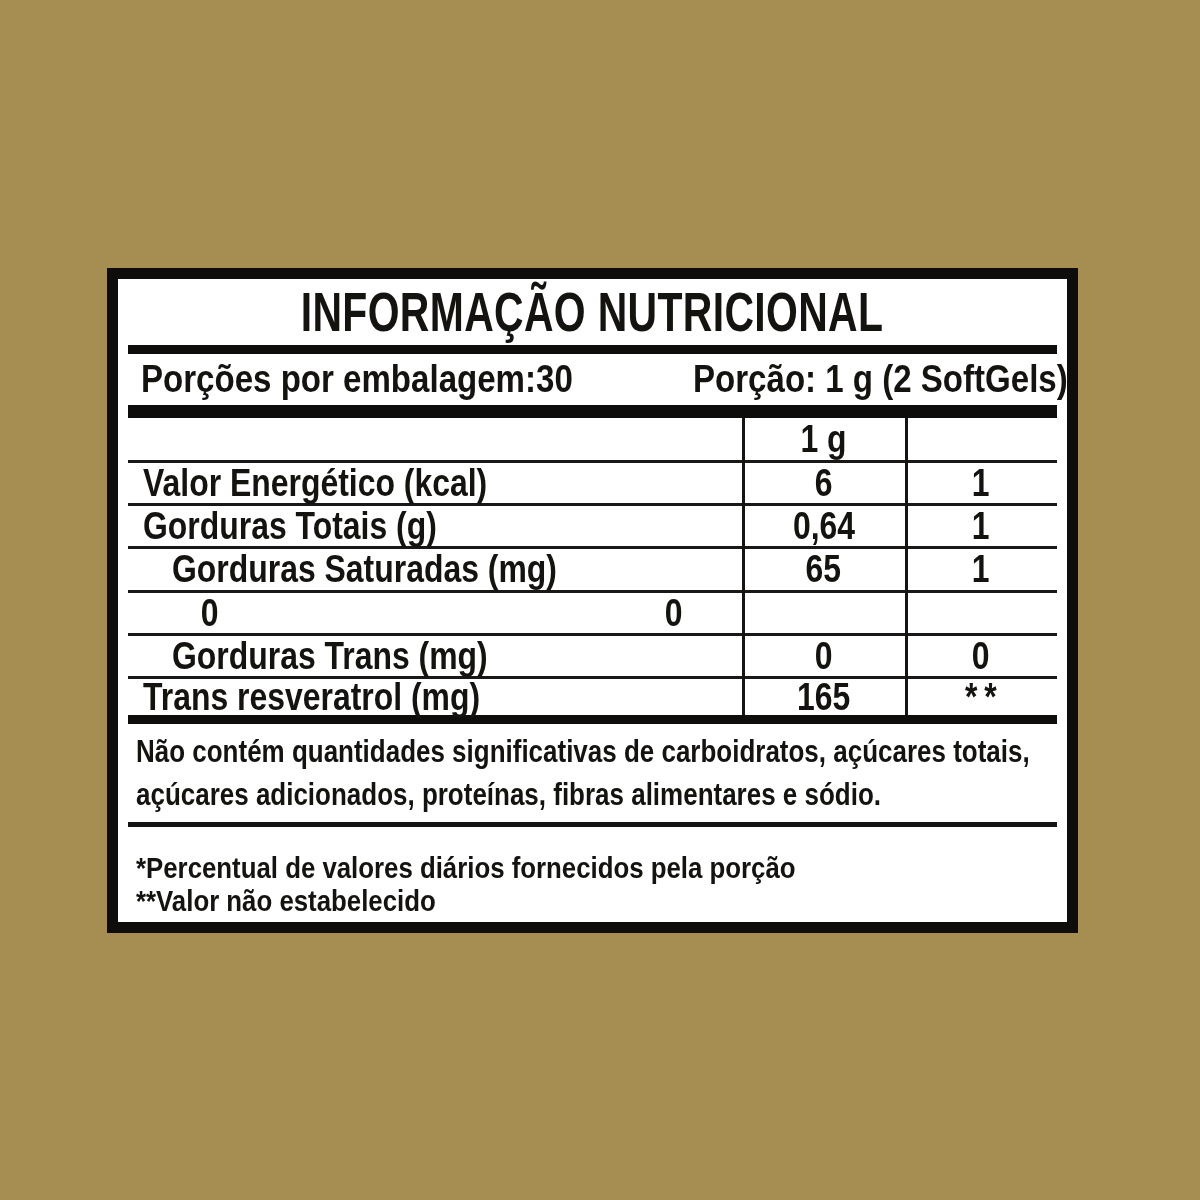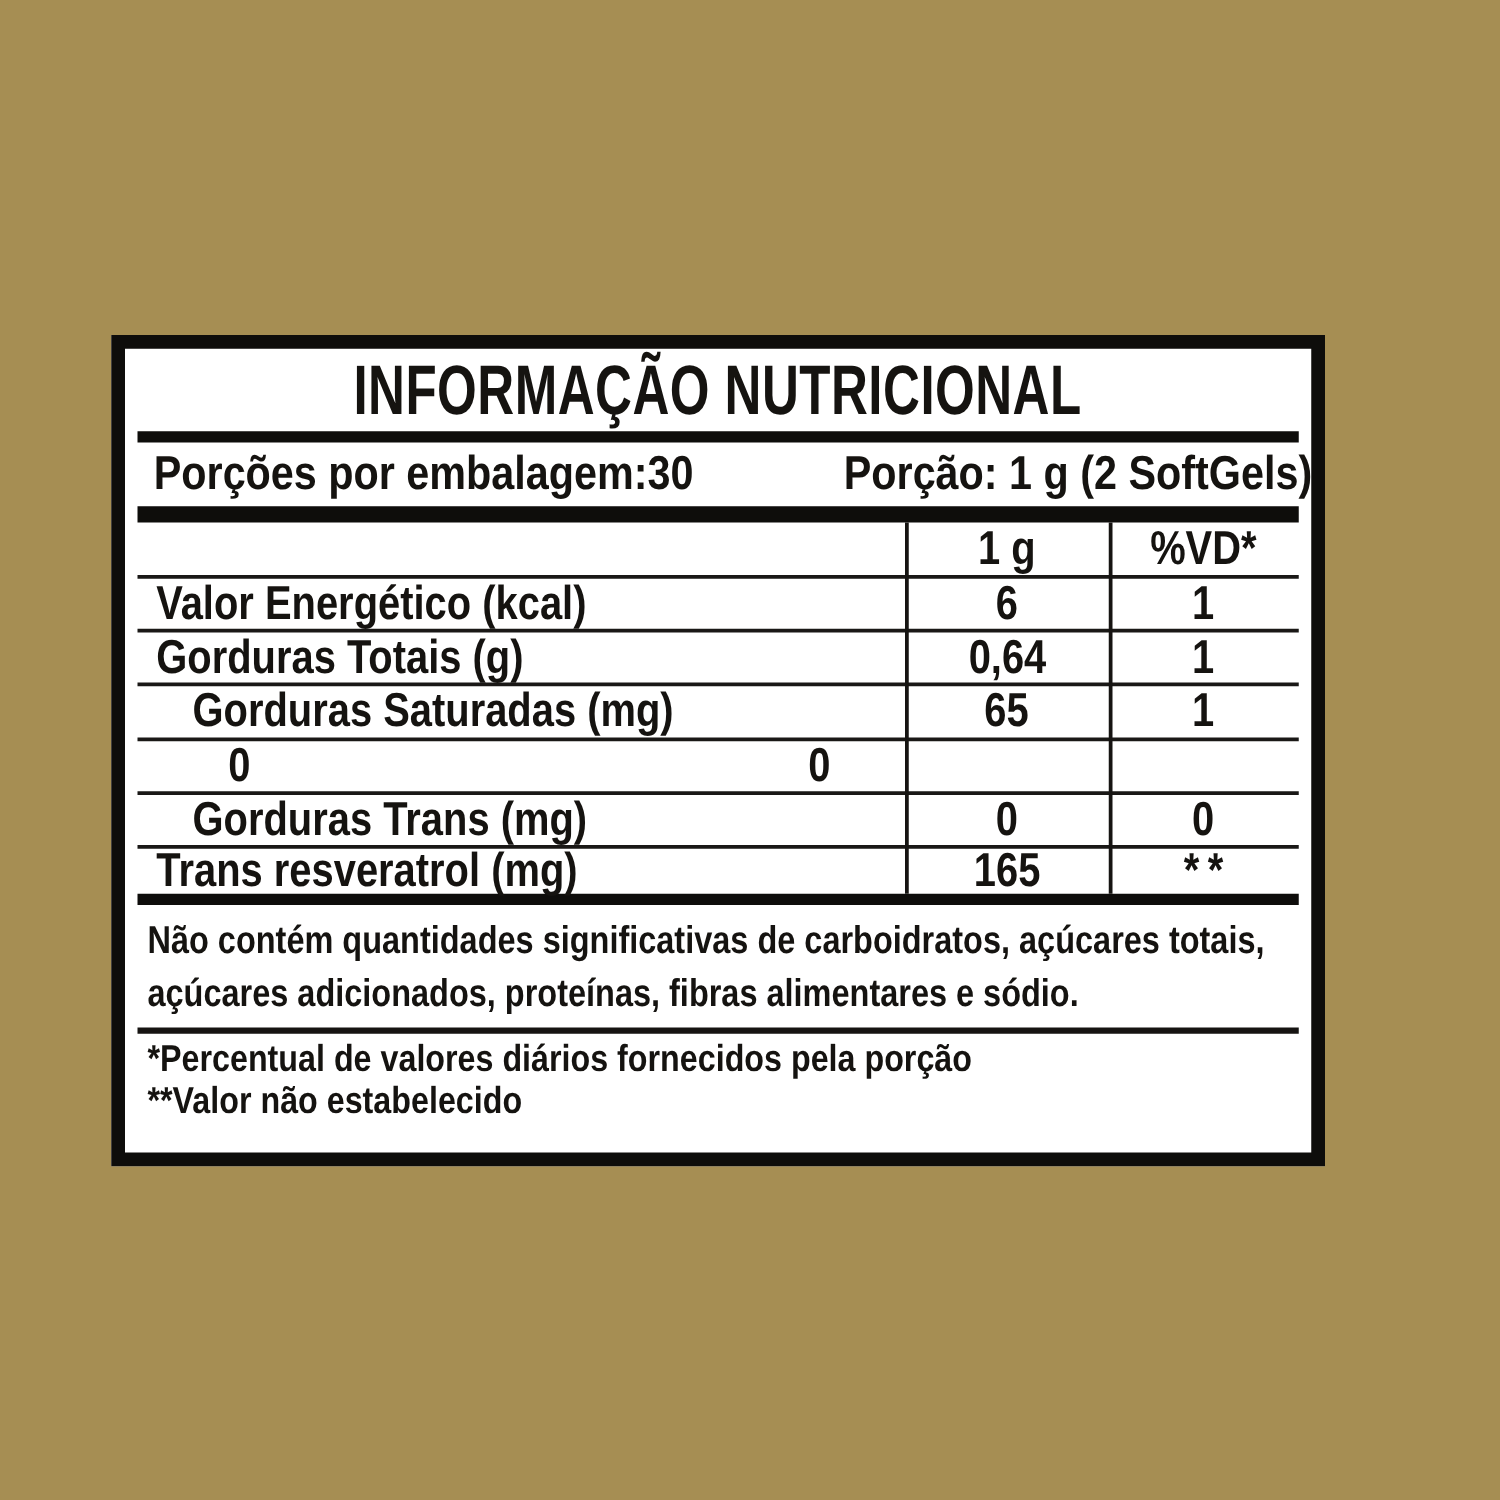--- a/index.html
+++ b/index.html
@@ -4,21 +4,21 @@
 <style>
   html,body{margin:0;padding:0;}
   body{
     width:1200px;height:1200px;position:relative;
     background:#a68e53;
     font-family:"Liberation Sans", sans-serif;
     font-weight:bold;color:#151310;
     overflow:hidden;
   }
   .panel{
-    position:absolute;left:89px;top:268px;width:971px;height:665px;
+    position:absolute;left:107px;top:268px;width:971px;height:665px;
     background:#ffffff;border:11px solid #0e0d0b;box-sizing:border-box;
     padding:0 10px;display:flex;flex-direction:column;overflow:hidden;
   }
   .bar{flex:none;background:#0e0d0b;}
   .bar1{height:9px;}
   .bar2{height:13px;}
   .bar3{height:9px;}
   .rule{flex:none;height:5px;background:#161412;margin-top:6px;}
 
   .title{flex:none;height:66px;display:flex;align-items:center;justify-content:center;}
@@ -44,21 +44,21 @@
   .c-name .nx{display:inline-block;white-space:nowrap;transform:scaleX(0.84);transform-origin:left center;}
   .c-name.indent{padding-left:44px;}
   .c-amt{width:163px;text-align:center;}
   .c-vd{flex:1;text-align:center;}
   .c-amt .nx,.c-vd .nx{display:inline-block;white-space:nowrap;transform:scaleX(0.84);transform-origin:center center;}
   .c-vd .nx.starred{letter-spacing:8px;text-indent:8px;}
 
   .note{flex:none;margin-top:6px;padding:0 8px;font-size:31px;line-height:43px;}
   .note .wx{display:block;width:1090px;transform:scaleX(0.838);transform-origin:left top;}
 
-  .footnotes{flex:none;margin-top:4px;padding:0 8px;font-size:30px;line-height:33px;}
+  .footnotes{flex:none;margin-top:24px;padding:0 8px;font-size:30px;line-height:33px;}
   .footnotes .fx{display:inline-block;white-space:nowrap;transform:scaleX(0.86);transform-origin:left center;}
 </style>
 </head>
 <body>
 
 <div class="panel">
 
   <div class="title">
     <span class="tx">INFORMAÇÃO NUTRICIONAL</span>
   </div>
@@ -73,23 +73,20 @@
   <div class="bar bar2"></div>
 
   <div class="table">
     <div class="vline v1"></div>
     <div class="vline v2"></div>
 
     <div class="trow head">
       <div class="c-name"></div>
       <div class="c-amt">
         <span class="nx">1 g</span>
-      </div>
-      <div class="c-vd">
-        <span class="nx">%VD*</span>
       </div>
     </div>
 
     <div class="trow r">
       <div class="c-name"><span class="nx">Valor Energético (kcal)</span></div>
       <div class="c-amt"><span class="nx">6</span></div>
       <div class="c-vd"><span class="nx">1</span></div>
     </div>
 
     <div class="trow r">

